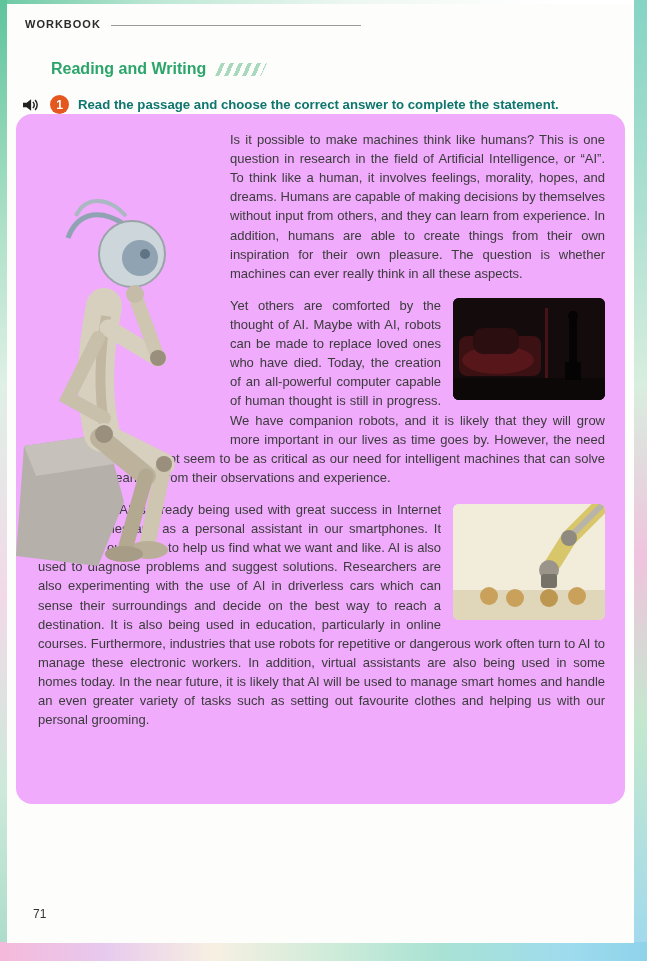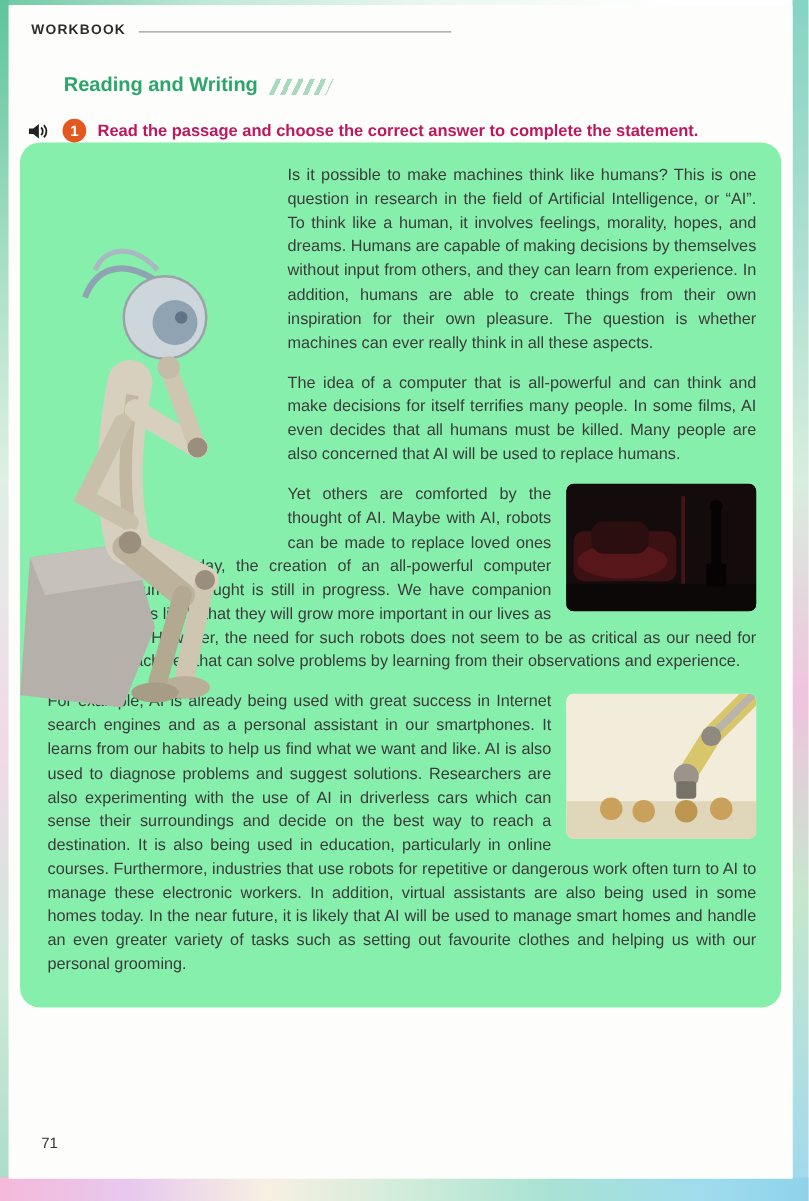--- a/index.html
+++ b/index.html
@@ -36,28 +36,28 @@
   .section-row { display:flex; align-items:center; margin:30px 0 0 44px; }
   .section-title { font-size:16px; font-weight:bold; color:#2ba56a; }
   .hatch { display:inline-block; width:46px; height:13px; margin-left:12px; transform:skewX(-25deg);
            background:repeating-linear-gradient(90deg,#a9d9bd 0 4px,transparent 4px 9px); }
 
   
   .ex-row { display:flex; align-items:center; gap:9px; margin:17px 14px 0 16px; }
   .spk { width:18px; height:14px; flex:0 0 auto; }
   .num-badge { width:19px; height:19px; border-radius:50%; background:#e4571f; color:#fff;
                font-size:12px; font-weight:bold; display:flex; align-items:center; justify-content:center; flex:0 0 auto; }
-  .instruction { font-size:13.2px; font-weight:bold; color:#be185d; }
+  .instruction { font-size:13.2px; font-weight:bold; color:#0f766e; }
 
   
   .passage-title { margin:13px 10px 7px 245px; font-size:25px; font-weight:bold;
                    color:#8a8e92; letter-spacing:0.5px; white-space:nowrap; }
 
   
-  .passage-box { margin:0 9px 0 9px; background:#86efac; border-radius:16px;
+  .passage-box { margin:0 9px 0 9px; background:#f0abfc; border-radius:16px;
                  padding:16px 20px 12px 22px; min-height:690px; }
   .passage-box p { margin:0 0 13px 0; font-size:13px; line-height:1.47; color:#3b3b3b; text-align:justify; }
   .spacer-robot { float:left; width:192px; height:308px; }
   .photo { border-radius:6px; overflow:hidden; }
   .photo-film { float:right; width:152px; height:102px; margin:2px 0 8px 12px;
                 background:linear-gradient(135deg,#120b0b,#301012 55%,#1a0d0d); }
   .photo-arm  { float:right; width:152px; height:116px; margin:4px 0 8px 12px;
                 background:linear-gradient(180deg,#f3eedd,#e7dfc8 70%,#ddd3b8); }
 
   
@@ -95,21 +95,20 @@
       </svg>
       <span class="num-badge">1</span>
       <span class="instruction">Read the passage and choose the correct answer to complete the statement.</span>
     </div>
 
 
     <div class="passage-box">
       <div class="spacer-robot"></div>
 
       <p>Is it possible to make machines think like humans? This is one question in research in the field of Artificial Intelligence, or “AI”. To think like a human, it involves feelings, morality, hopes, and dreams. Humans are capable of making decisions by themselves without input from others, and they can learn from experience. In addition, humans are able to create things from their own inspiration for their own pleasure. The question is whether machines can ever really think in all these aspects.</p>
-      <p>The idea of a computer that is all-powerful and can think and make decisions for itself terrifies many people. In some films, AI even decides that all humans must be killed. Many people are also concerned that AI will be used to replace humans.</p>
 
       <div class="photo photo-film">
         <svg viewBox="0 0 152 102" width="152" height="102">
           <rect x="0" y="0" width="152" height="102" fill="#140c0c"></rect>
           <rect x="6" y="38" width="82" height="40" rx="8" fill="#3c1113"></rect>
           <ellipse cx="45" cy="62" rx="36" ry="14" fill="#57161a"></ellipse>
           <rect x="20" y="30" width="46" height="26" rx="10" fill="#2a0e10"></rect>
           <rect x="0" y="80" width="152" height="22" fill="#0c0808"></rect>
           <rect x="116" y="22" width="8" height="44" fill="#050303"></rect>
           <circle cx="120" cy="18" r="5" fill="#050303"></circle>

